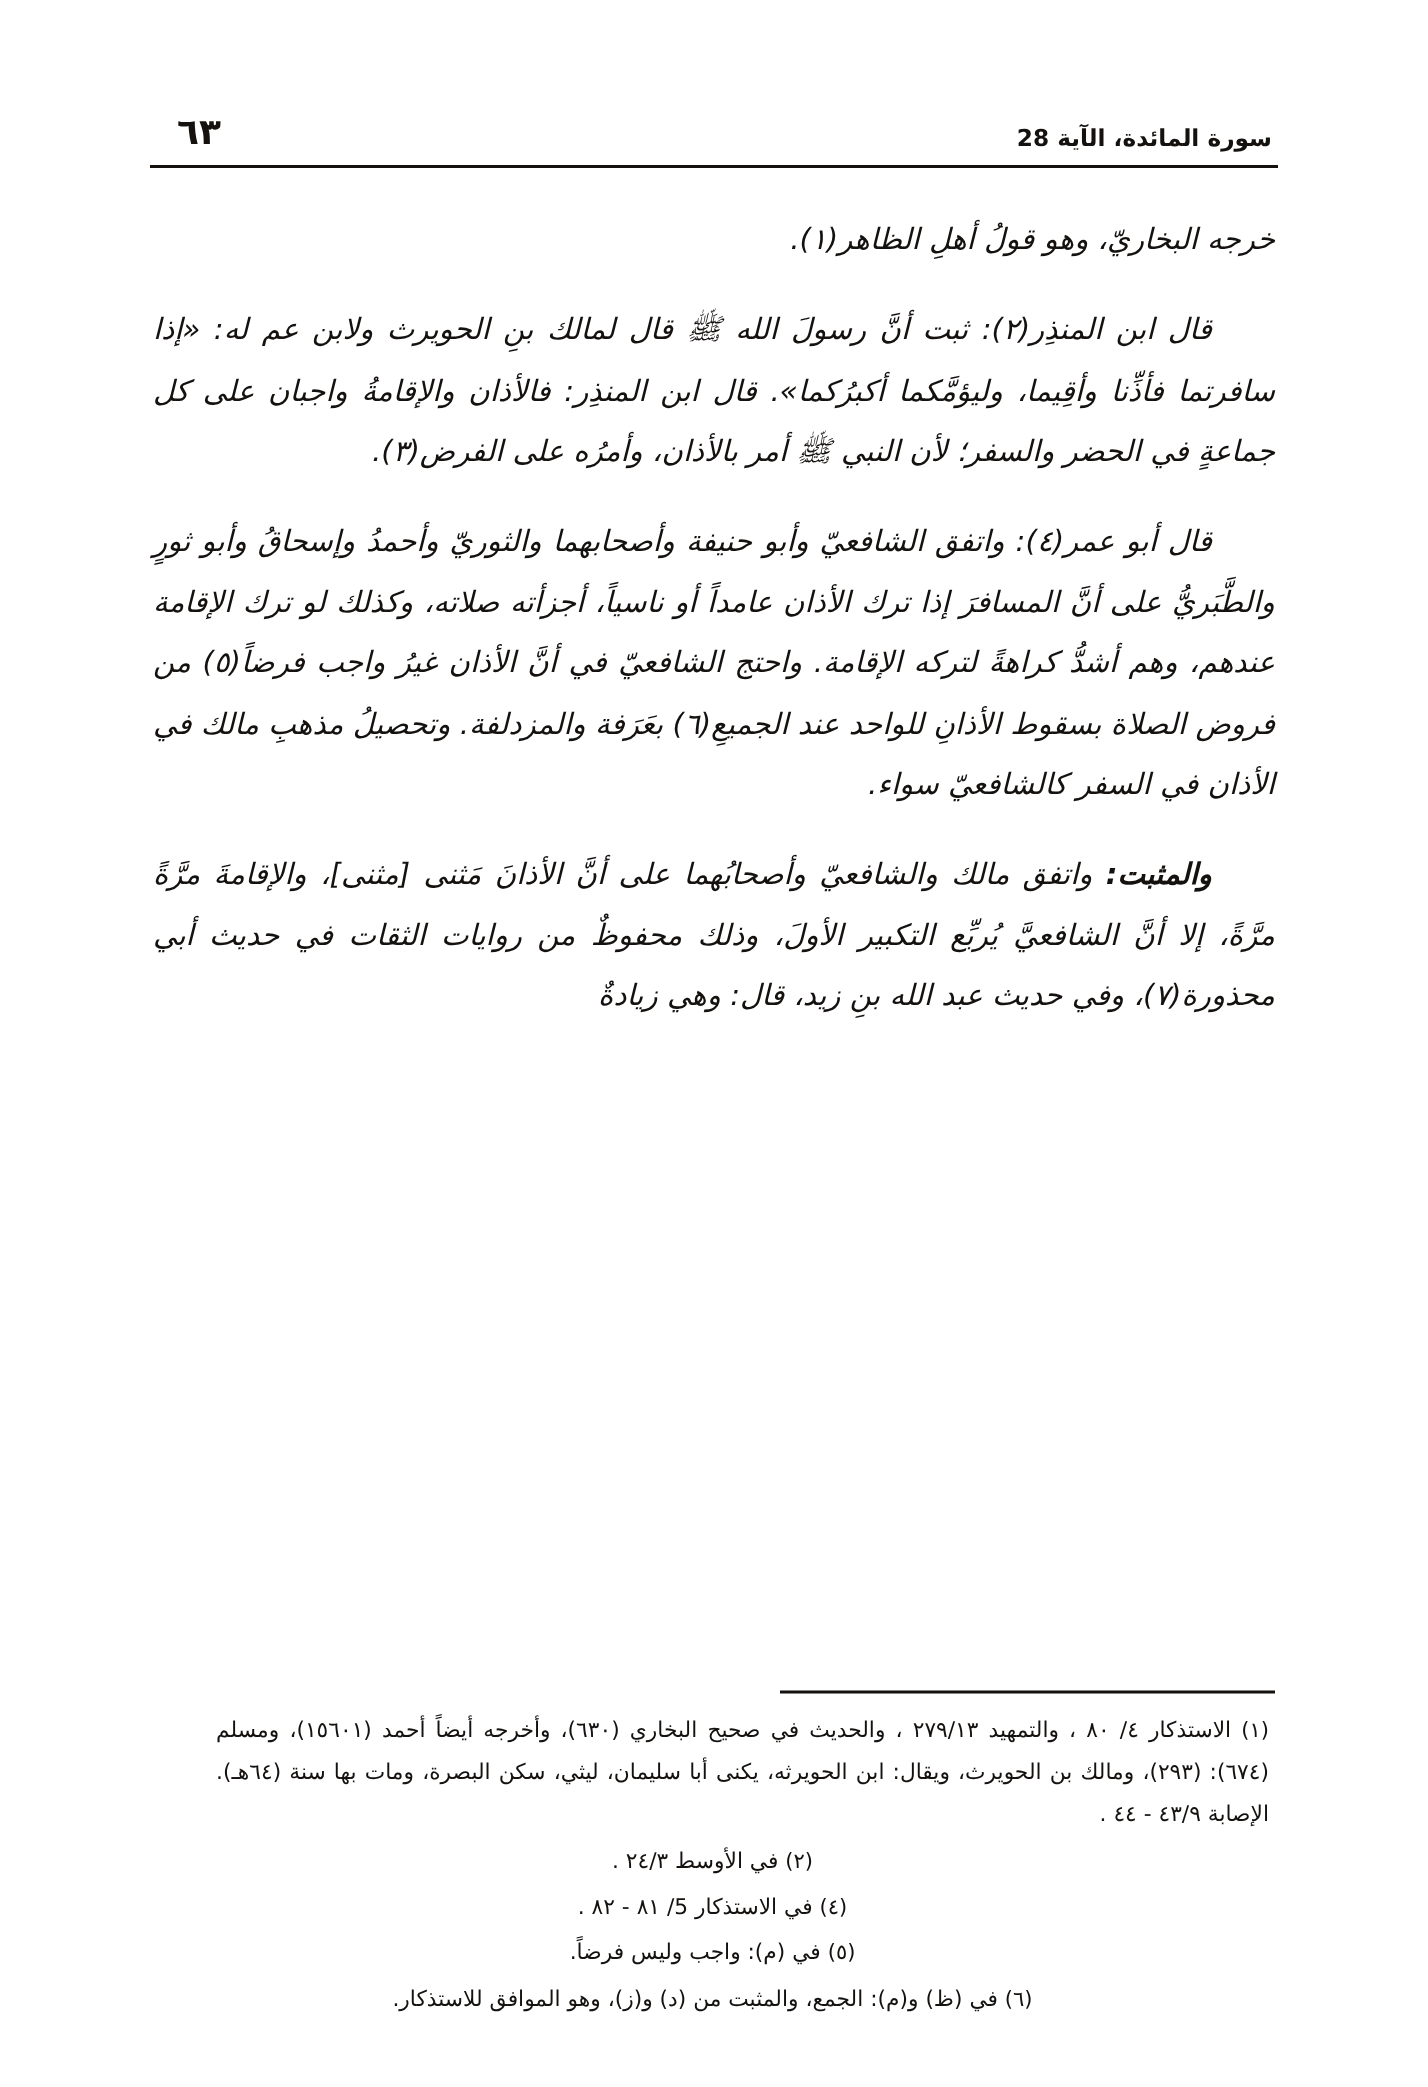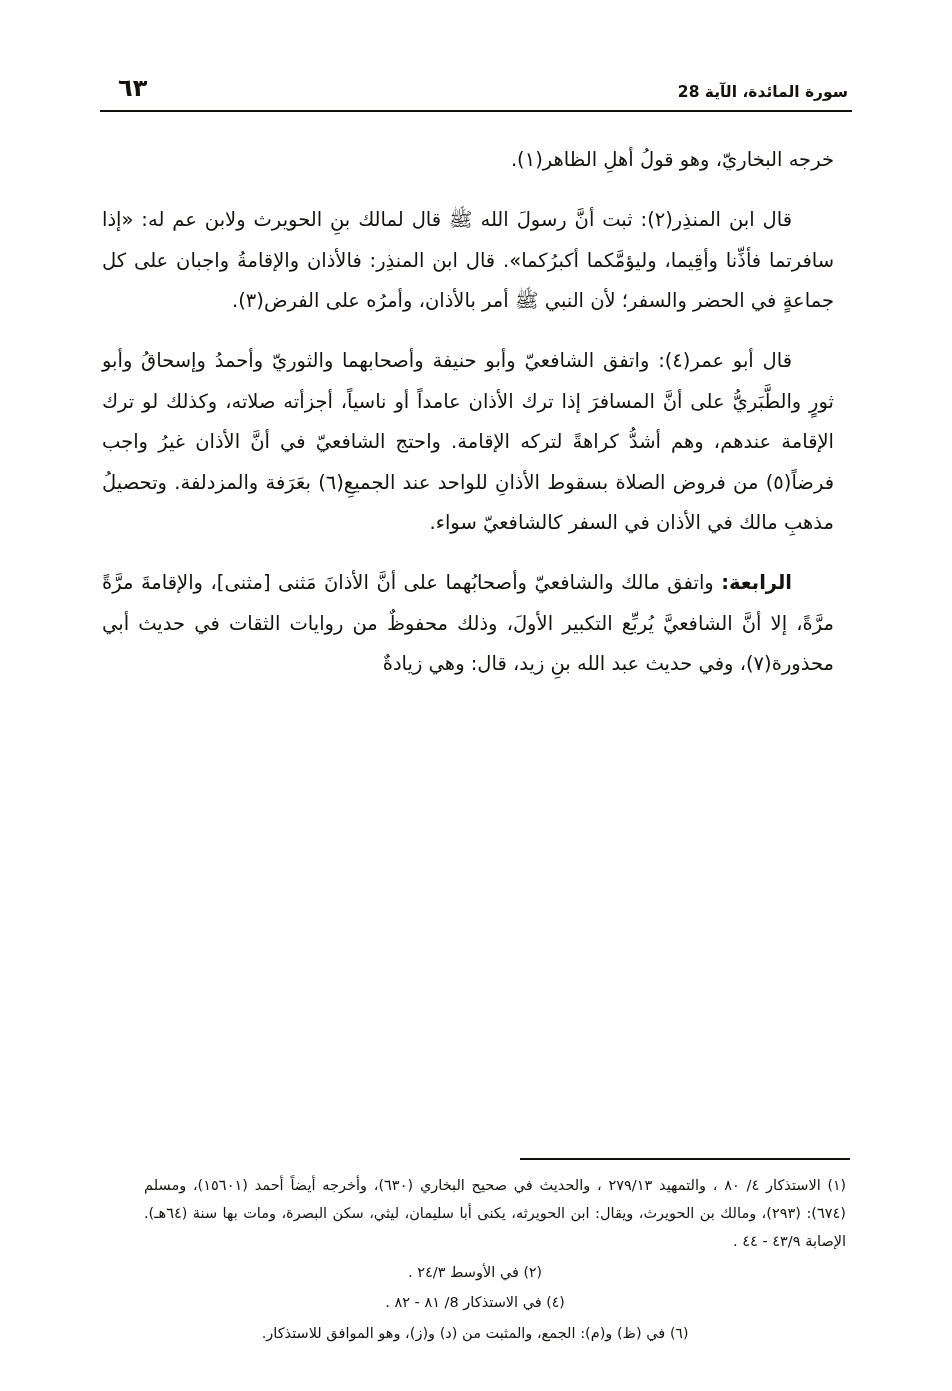--- a/index.html
+++ b/index.html
@@ -51,23 +51,24 @@
   
   .body {
     flex: 1 1 auto;
     direction: rtl;
     text-align: justify;
     padding: 28px 6px 0 6px;
     font-size: 19.5px;
     line-height: 2.07;
   }
   .para {
-    margin: 0 16px 20px 0;
+    margin: 0 0 20px 0;
     text-align: justify;
     text-justify: inter-word;
+    font-style: italic;
   }
   .para:last-child { margin-bottom: 0; }
   .indent { text-indent: 42px; }
   .bold { font-weight: bold; }
   
   .fn-rule {
     width: 330px;
     height: 2px;
     background: #14110f;
     margin: 10px 6px 12px auto;
@@ -105,21 +106,21 @@
 
     <p class="para indent">
       <span>قال ابن المنذِر(٢): ثبت أنَّ رسولَ الله ﷺ قال لمالك بنِ الحويرث ولابن عم له: «إذا سافرتما فأذِّنا وأقِيما، وليؤمَّكما أكبرُكما». قال ابن المنذِر: فالأذان والإقامةُ واجبان على كل جماعةٍ في الحضر والسفر؛ لأن النبي ﷺ أمر بالأذان، وأمرُه على الفرض(٣).</span>
     </p>
 
     <p class="para indent">
       <span>قال أبو عمر(٤): واتفق الشافعيّ وأبو حنيفة وأصحابهما والثوريّ وأحمدُ وإسحاقُ وأبو ثورٍ والطَّبَريُّ على أنَّ المسافرَ إذا ترك الأذان عامداً أو ناسياً، أجزأته صلاته، وكذلك لو ترك الإقامة عندهم، وهم أشدُّ كراهةً لتركه الإقامة. واحتج الشافعيّ في أنَّ الأذان غيرُ واجب فرضاً(٥) من فروض الصلاة بسقوط الأذانِ للواحد عند الجميعِ(٦) بعَرَفة والمزدلفة. وتحصيلُ مذهبِ مالك في الأذان في السفر كالشافعيّ سواء.</span>
     </p>
 
     <p class="para indent">
-      <span class="bold">الرابعة:</span><span> واتفق مالك والشافعيّ وأصحابُهما على أنَّ الأذانَ مَثنى [مثنى]، والإقامةَ مرَّةً مرَّةً، إلا أنَّ الشافعيَّ يُربِّع التكبير الأولَ، وذلك محفوظٌ من روايات الثقات في حديث أبي محذورة(٧)، وفي حديث عبد الله بنِ زيد، قال: وهي زيادةٌ</span>
+      <span class="bold">والمثبت:</span><span> واتفق مالك والشافعيّ وأصحابُهما على أنَّ الأذانَ مَثنى [مثنى]، والإقامةَ مرَّةً مرَّةً، إلا أنَّ الشافعيَّ يُربِّع التكبير الأولَ، وذلك محفوظٌ من روايات الثقات في حديث أبي محذورة(٧)، وفي حديث عبد الله بنِ زيد، قال: وهي زيادةٌ</span>
     </p>
 
   </div>
 
   <div class="fn-rule"></div>
 
   <div class="footnotes">
 
     <p class="fn-item right-ind">
       <span class="fn-num">(١)</span>
@@ -127,23 +128,27 @@
     </p>
 
     <p class="fn-item center">
       <span class="fn-num">(٢)</span>
       <span>في الأوسط ٢٤/٣ .</span>
     </p>
 
 
     <p class="fn-item center">
       <span class="fn-num">(٤)</span>
-      <span>في الاستذكار 8/ ٨١ - ٨٢ .</span>
+      <span>في الاستذكار 5/ ٨١ - ٨٢ .</span>
     </p>
 
+    <p class="fn-item center">
+      <span class="fn-num">(٥)</span>
+      <span>في (م): واجب وليس فرضاً.</span>
+    </p>
 
     <p class="fn-item center">
       <span class="fn-num">(٦)</span>
       <span>في (ظ) و(م): الجمع، والمثبت من (د) و(ز)، وهو الموافق للاستذكار.</span>
     </p>
 
 
   </div>
 
 </div>

